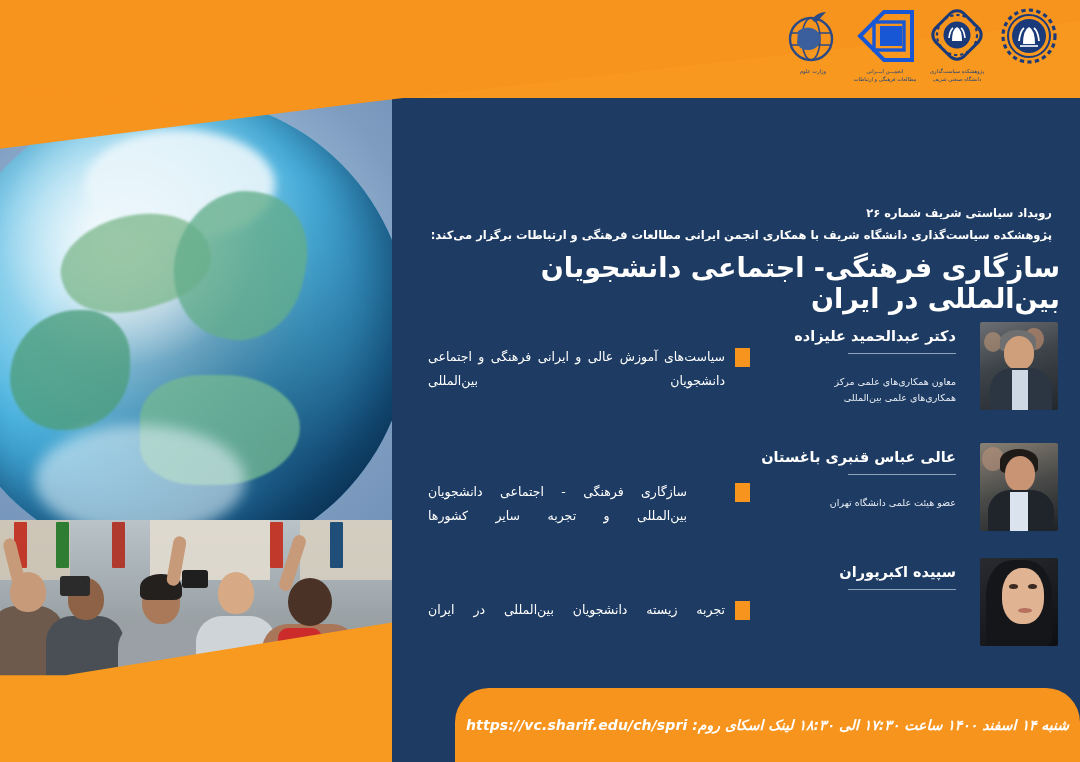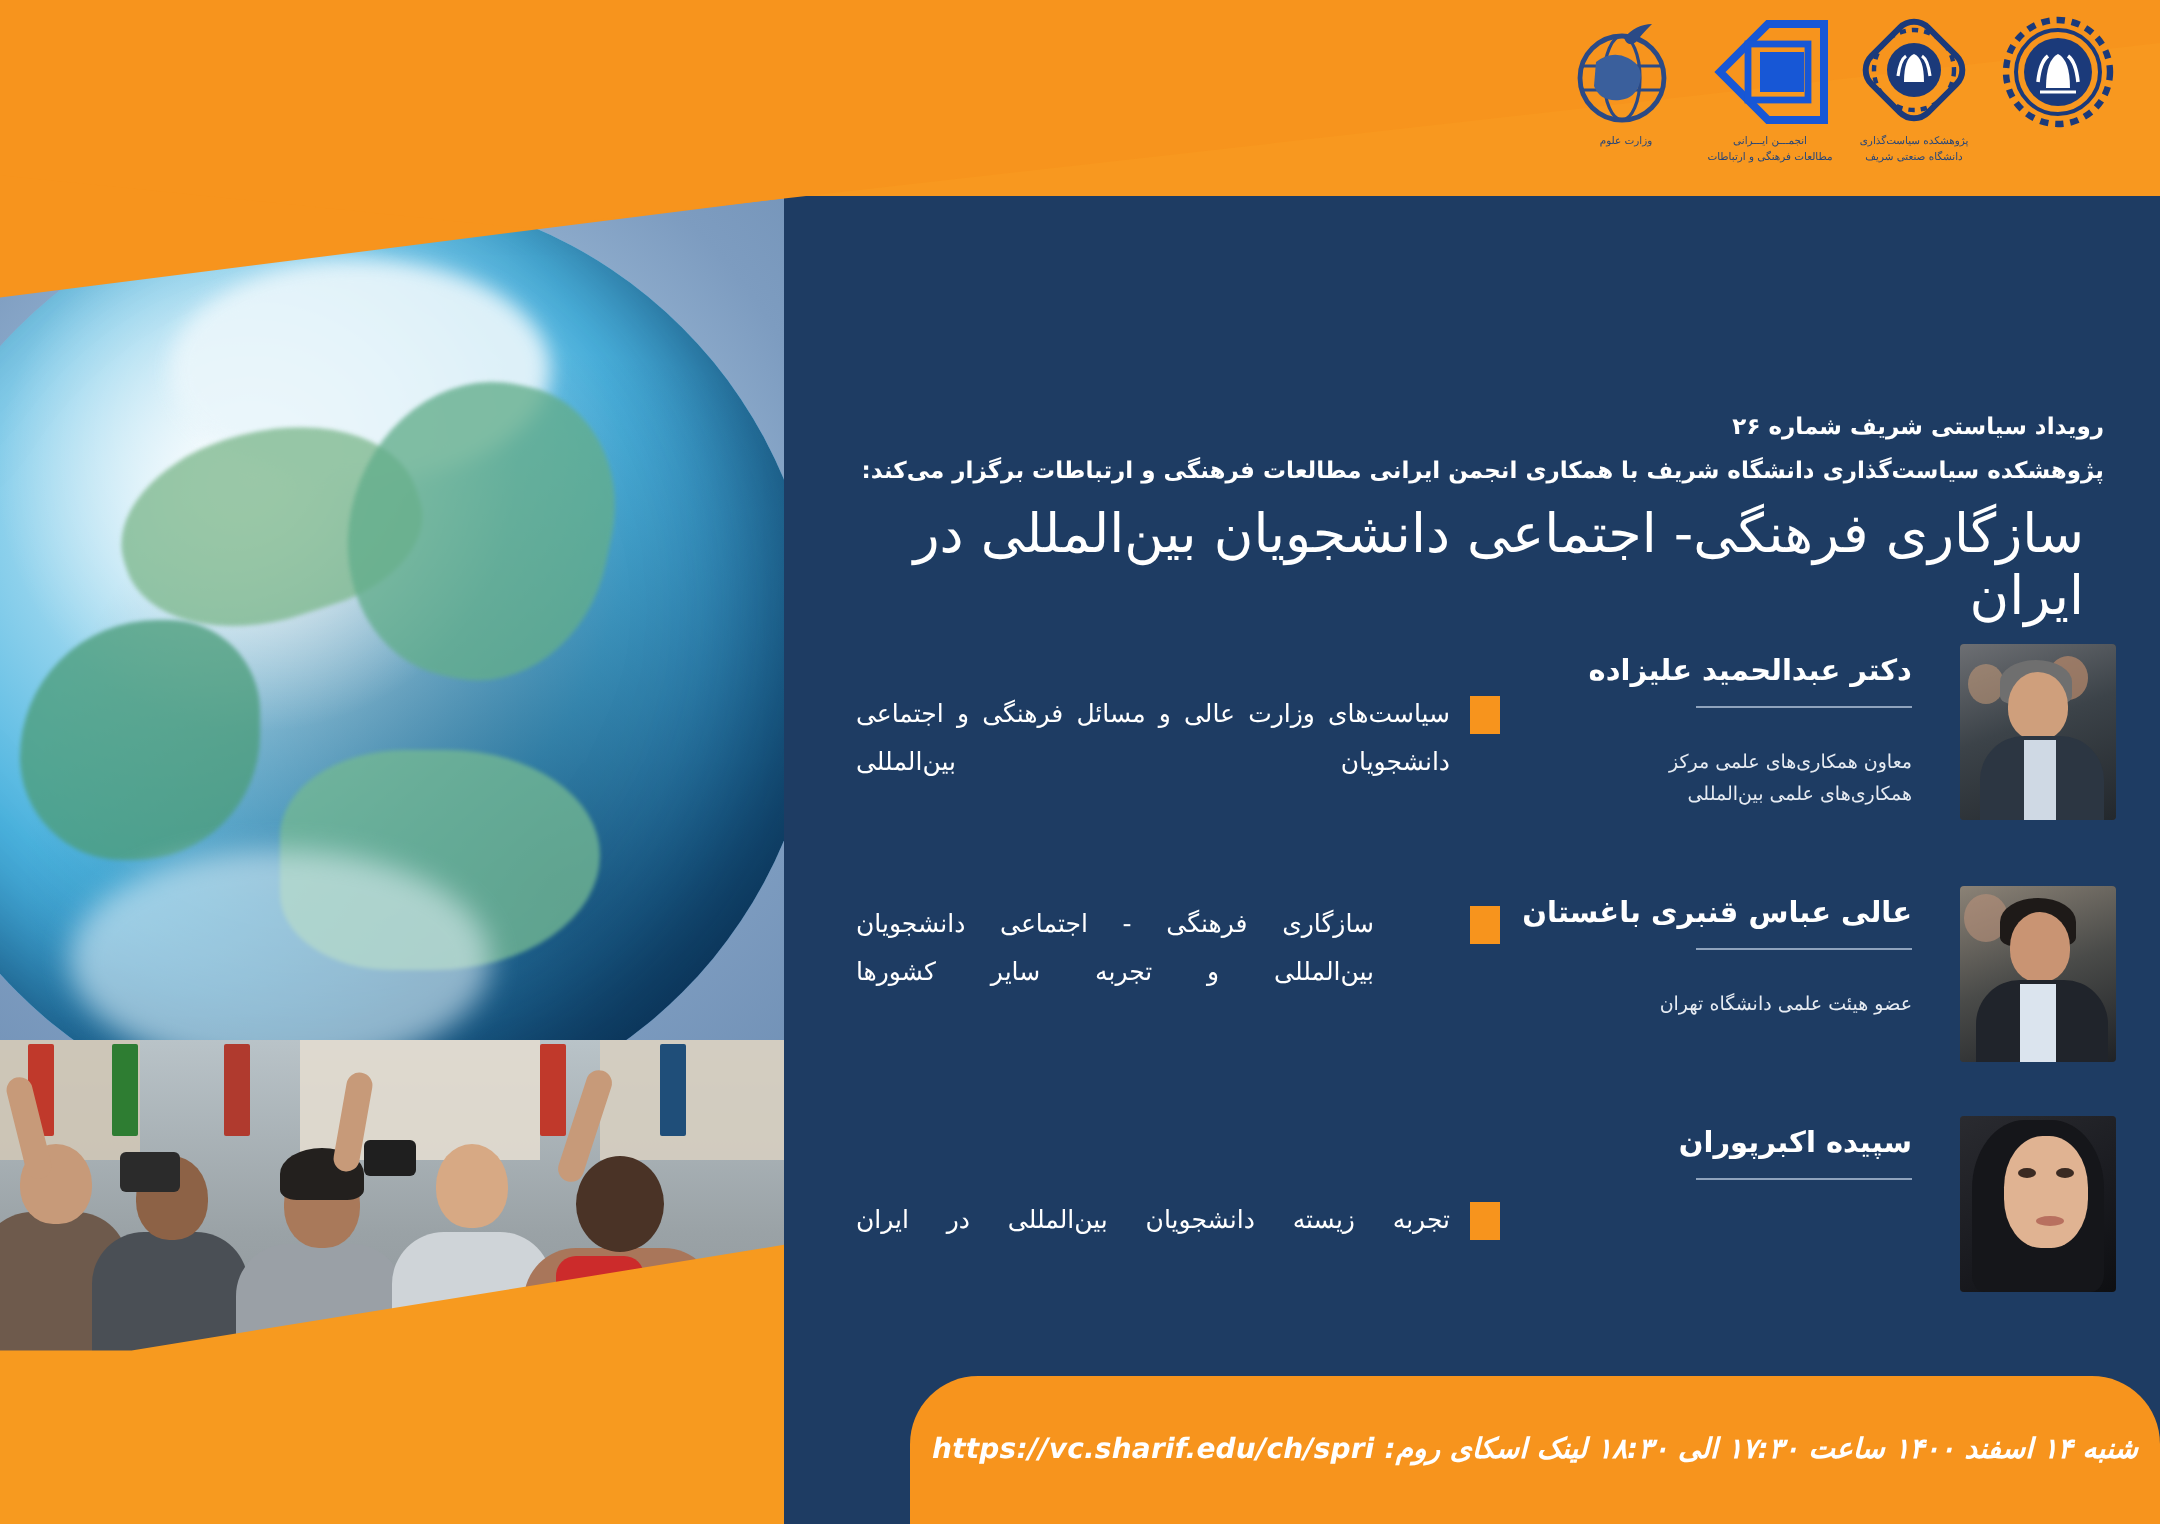--- a/index.html
+++ b/index.html
@@ -184,27 +184,27 @@
     color: #ffffff;
     font-size: 11.5px;
     line-height: 1.9;
     direction: rtl;
     font-weight: 600;
   }
   .kicker .l2txt { display:block; }
 
   .title {
     position: absolute;
-    right: 38px;
+    right: 20px;
     top: 252px;
     width: 630px;
     text-align: right;
     color: #ffffff;
     font-size: 27px;
-    font-weight: normal;
+    font-weight: bold;
     direction: rtl;
     letter-spacing: -0.2px;
   }
 
   
   .speaker {
     position: absolute;
     right: 22px;
     width: 640px;
     height: 96px;
@@ -267,21 +267,21 @@
   
   .topic {
     position: absolute;
     display: flex;
     flex-direction: row;
     align-items: flex-start;
     direction: rtl;
     gap: 10px;
   }
   #top0 { right: 330px; top: 345px; width: 322px; }
-  #top1 { right: 330px; top: 450px; width: 322px; gap: 48px; }
+  #top1 { right: 330px; top: 480px; width: 322px; gap: 48px; }
   #top2 { right: 330px; top: 598px; width: 322px; }
 
   .bullet {
     width: 15px; height: 19px;
     background: #f7941d;
     flex: 0 0 15px;
     margin-top: 3px;
   }
   .topic-text {
     color: #ffffff;
@@ -496,21 +496,21 @@
       <div style="position:absolute;left:38px;top:50px;width:14px;height:5px;background:#b8705f;border-radius:50%;"></div>
     </div>
     <div class="spk-text">
       <div class="spk-name">سپیده اکبرپوران</div>
       <div class="spk-rule"></div>
     </div>
   </div>
 
   <div class="topic" id="top0">
     <div class="bullet"></div>
-    <div class="topic-text">سیاست‌های وزارت عالی و مسائل فرهنگی و اجتماعی دانشجویان بین‌المللی</div>
+    <div class="topic-text">سیاست‌های آموزش عالی و ایرانی فرهنگی و اجتماعی دانشجویان بین‌المللی</div>
   </div>
   <div class="topic" id="top1">
     <div class="bullet"></div>
     <div class="topic-text">سازگاری فرهنگی - اجتماعی دانشجویان بین‌المللی و تجربه سایر کشورها</div>
   </div>
   <div class="topic" id="top2">
     <div class="bullet"></div>
     <div class="topic-text">تجربه زیسته دانشجویان بین‌المللی در ایران</div>
   </div>
 

